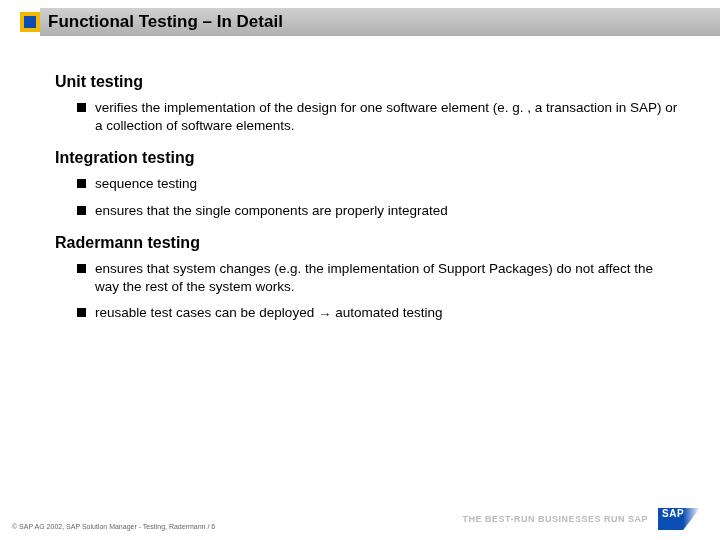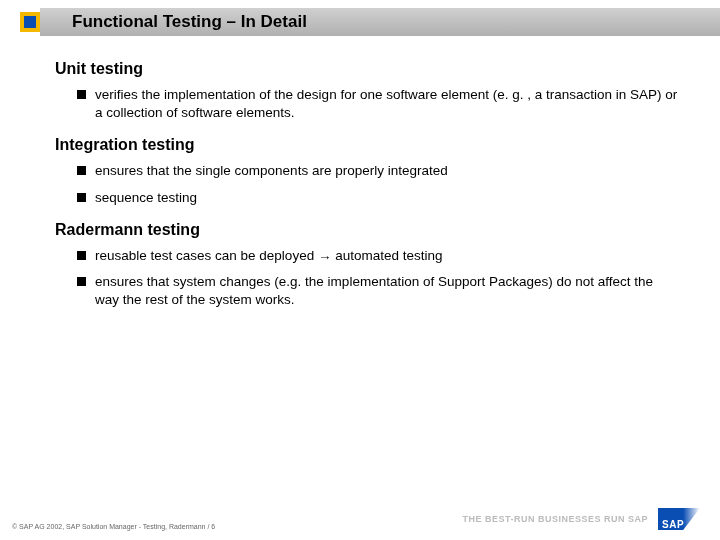--- a/index.html
+++ b/index.html
@@ -25,37 +25,37 @@
     position: absolute;
     left: 20px;
     top: 12px;
     width: 20px;
     height: 20px;
   }
   .title-text {
     font-weight: bold;
     font-size: 17px;
     color: #000;
-    padding-left: 32px;
+    padding-left: 8px;
     text-align: right;
   }
   .content {
     position: absolute;
     left: 55px;
     right: 40px;
     top: 60px;
   }
   .section-heading {
     font-weight: bold;
     font-size: 16px;
     color: #000;
     margin-top: 14px;
     margin-bottom: 8px;
   }
-  .section-heading.first { margin-top: 0; }
+  .section-heading.first { margin-top: 13px; }
   ul.bullets {
     list-style: none;
     padding-left: 22px;
   }
   ul.bullets li {
     position: relative;
     font-size: 13.5px;
     font-weight: normal;
     color: #000;
     line-height: 1.35;
@@ -96,21 +96,21 @@
     color: #bbb;
     letter-spacing: 0.5px;
   }
   .sap-logo {
     width: 42px;
     height: 22px;
     background: linear-gradient(to right, #0a4db3, #0a4db3 60%, transparent 100%);
     position: relative;
     clip-path: polygon(0 0, 100% 0, 60% 100%, 0 100%);
     display: flex;
-    align-items: flex-end;
+    align-items: flex-start;
     justify-content: flex-start;
     padding-left: 4px;
   }
   .sap-logo-text {
     color: #fff;
     font-weight: bold;
     font-size: 10px;
     letter-spacing: 0.5px;
   }
 </style>
@@ -128,28 +128,28 @@
 
 <div class="content">
 
   <div class="section-heading first">Unit testing</div>
   <ul class="bullets">
     <li>verifies the implementation of the design for one software element (e. g. , a transaction in SAP) or a collection of software elements.</li>
   </ul>
 
   <div class="section-heading">Integration testing</div>
   <ul class="bullets">
+    <li>sequence testing</li>
     <li>ensures that the single components are properly integrated</li>
-    <li>sequence testing</li>
   </ul>
 
   <div class="section-heading">Radermann testing</div>
   <ul class="bullets">
+    <li>ensures that system changes (e.g. the implementation of Support Packages) do not affect the way the rest of the system works.</li>
     <li>reusable test cases can be deployed → automated testing</li>
-    <li>ensures that system changes (e.g. the implementation of Support Packages) do not affect the way the rest of the system works.</li>
   </ul>
 
 </div>
 
 <div class="footer">
   <div class="copyright">© SAP AG 2002, SAP Solution Manager - Testing, Radermann / 6</div>
   <div class="tagline-area">
     <span class="tagline">THE BEST-RUN BUSINESSES RUN SAP</span>
     <div class="sap-logo">
       <span class="sap-logo-text">SAP</span>

